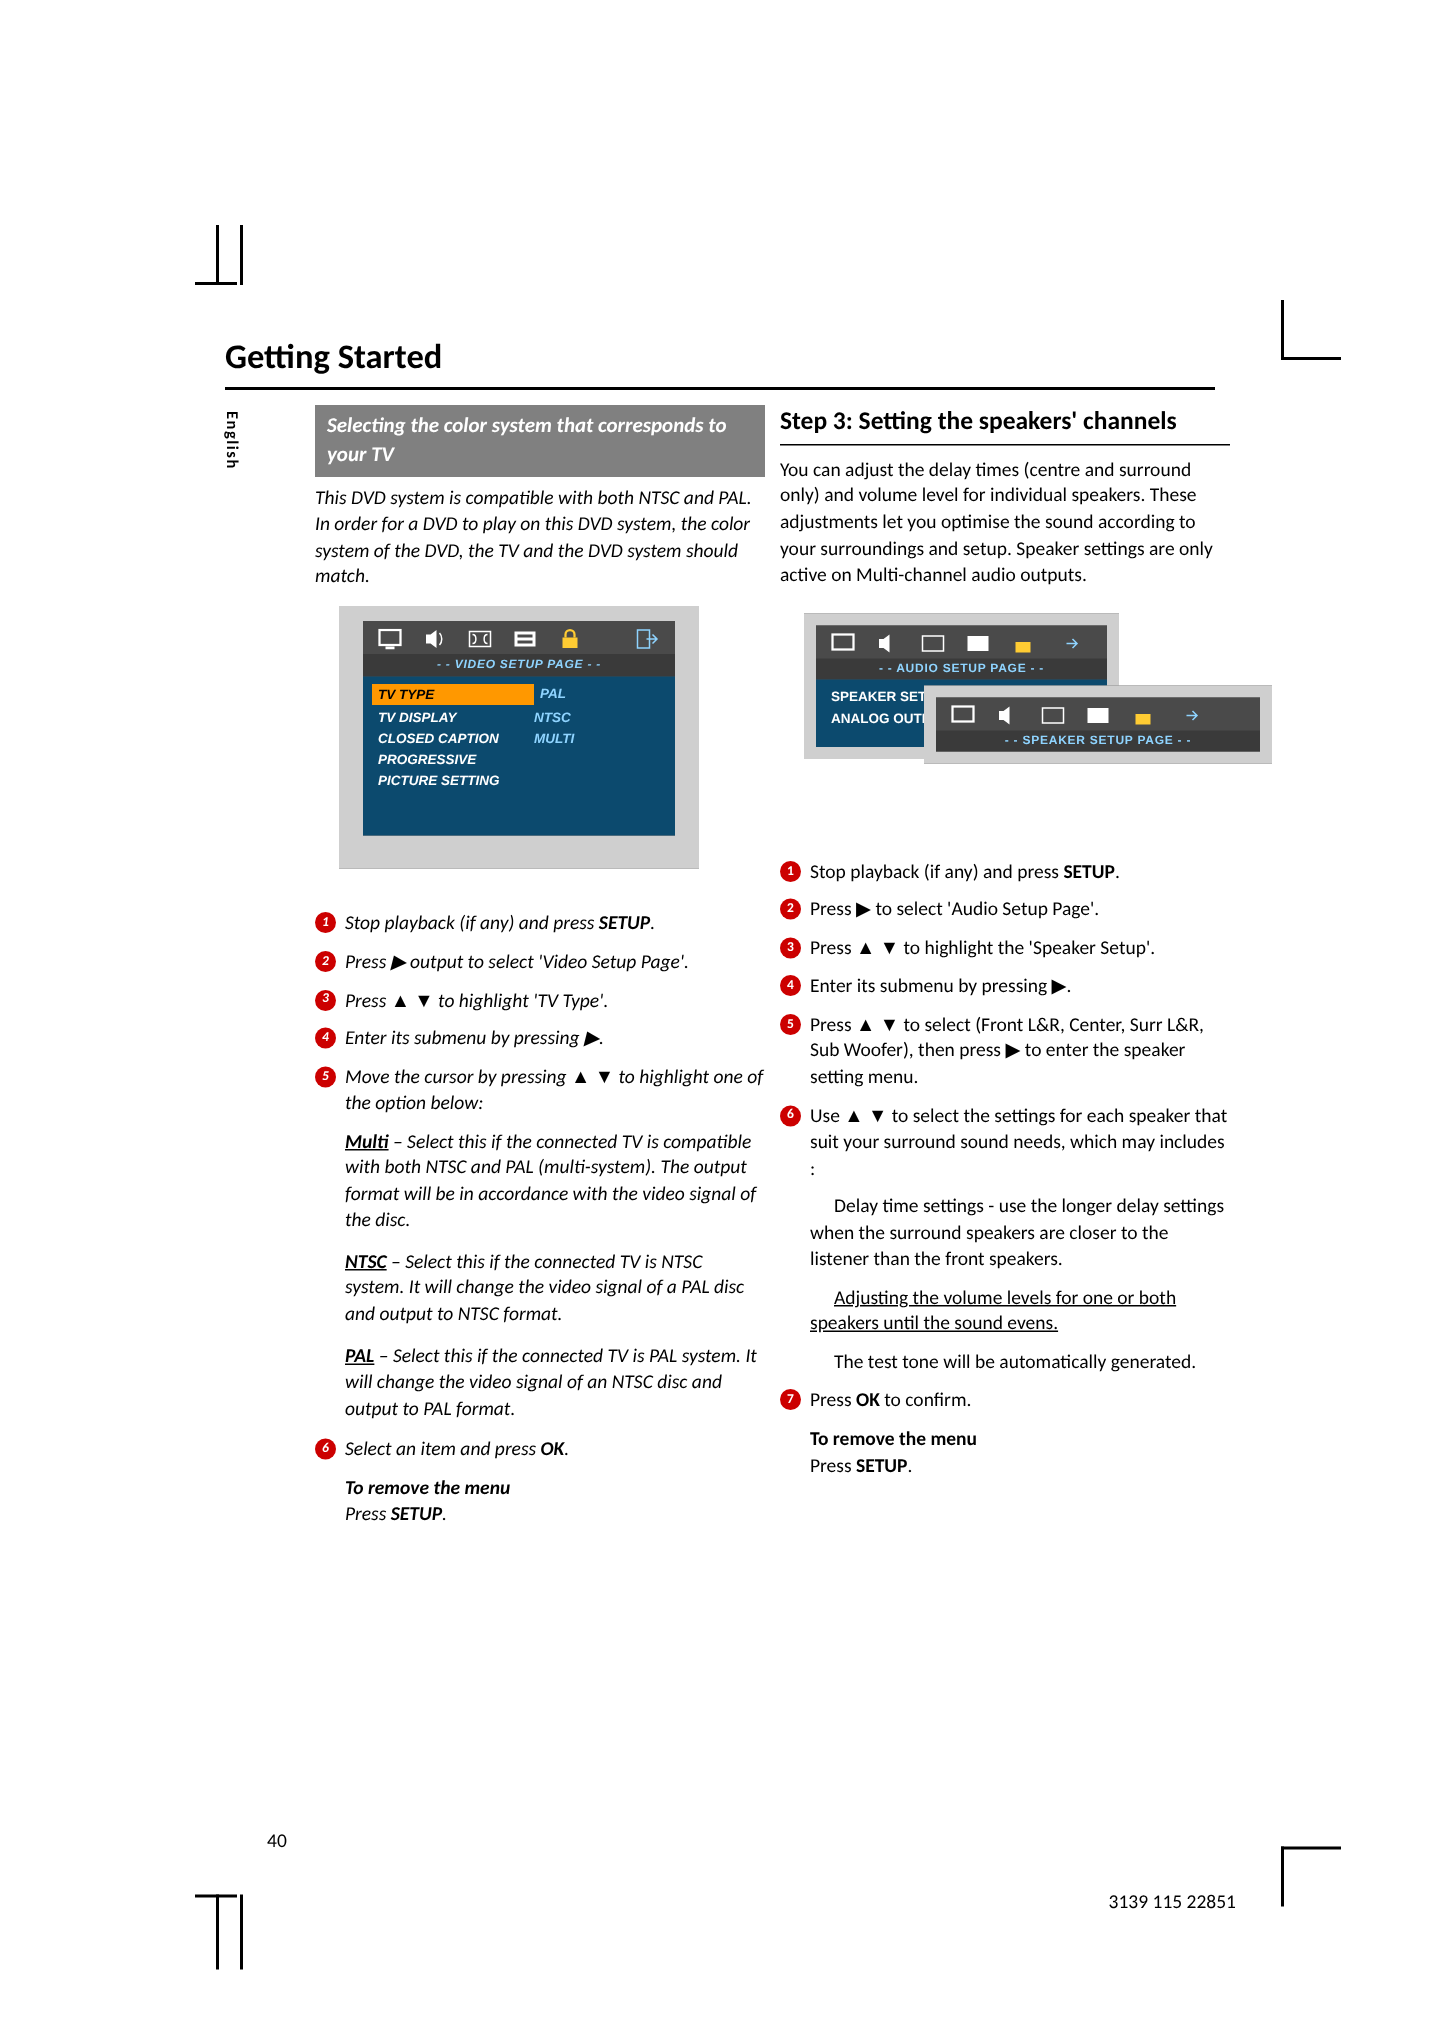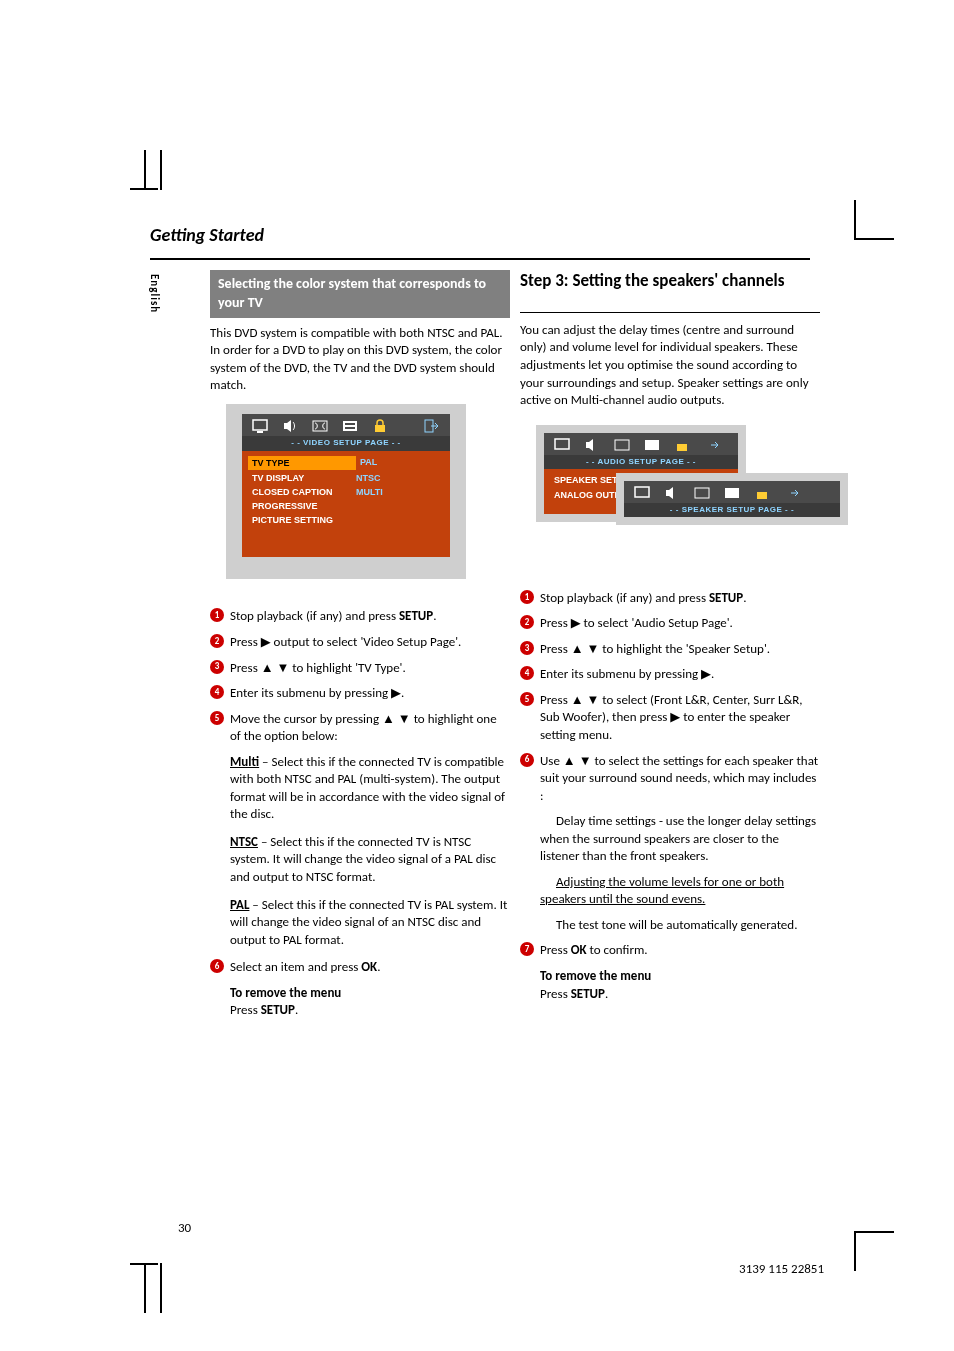--- a/index.html
+++ b/index.html
@@ -19,23 +19,22 @@
   .crop-bl::before { content:""; position:absolute; top:0; left:14px; width:2px; height:50px; background:#000;}
   .crop-bl::after { content:""; position:absolute; top:0; left:0; width:28px; height:2px; background:#000;}
   .crop-bl3 { position:absolute; bottom:38px; left:160px; width:2px; height:50px; background:#000;}
   .crop-tr { position:absolute; top:200px; right:60px; width:40px; height:40px; border-left:2px solid #000; border-bottom:2px solid #000;}
   .crop-br { position:absolute; bottom:80px; right:60px; width:40px; height:40px; border-left:2px solid #000; border-top:2px solid #000;}
 
   .page-title {
     position: absolute;
     top: 224px;
     left: 150px;
-    font-size: 18px;
-    font-weight: bold;
-    font-style: italic;
+    font-size: 23px;
+    font-weight: bold;
   }
   .title-rule {
     position: absolute;
     top: 258px;
     left: 150px;
     width: 660px;
     height: 2px;
     background: #000;
   }
   .side-tab {
@@ -47,36 +46,36 @@
     font-weight: bold;
     letter-spacing: 1px;
     padding: 4px 2px;
   }
   .col {
     position: absolute;
     width: 300px;
     font-size: 13px;
     line-height: 1.35;
   }
-  .col-left { top: 270px; left: 210px; }
+  .col-left { top: 270px; left: 210px; font-style: italic; }
   .col-right { top: 270px; left: 520px; }
 
   .section-bar {
     background: #808080;
     color: #fff;
     font-weight: bold;
     padding: 5px 8px;
     font-size: 14px;
     margin-bottom: 6px;
   }
   .step-head {
     font-size: 17px;
     font-weight: bold;
     border-bottom: 1px solid #000;
-    padding-bottom: 19px;
+    padding-bottom: 3px;
     margin-bottom: 8px;
   }
   p { margin-bottom: 10px; }
   .ind { padding-left: 20px; }
   .indent-block { padding-left: 20px; margin-bottom: 8px; }
   ol { list-style: none; padding-left: 0; }
   li { position: relative; padding-left: 20px; margin-bottom: 8px; }
   .bullet {
     position: absolute; left: 0; top: 1px;
     width: 14px; height: 14px; border-radius: 50%;
@@ -105,21 +104,21 @@
     height: 22px;
   }
   .osd-title {
     color: #8fd4ff;
     text-align: center;
     padding: 2px 0;
     letter-spacing: 0.5px;
     background: #3a3a3a;
     font-size: 8px;
   }
-  .osd-body { padding: 4px 10px 30px; background: #c2410c; position: relative; }
+  .osd-body { padding: 4px 10px 30px; background: #0c4a6e; position: relative; }
   .osd-row { display:flex; padding: 1px 0; }
   .osd-row .lab { width: 104px; }
   .osd-row .val { color: #8fd4ff; }
   .osd-row.sel { background: #ff9800; color: #000; margin-left:-4px; padding-left:4px; width: 108px; }
   .osd-row.sel .lab { color:#000; }
   .osd-wrap-small { height: 170px; position: relative; }
 
   .ic { width:16px; height:14px; display:inline-block; }
   .ic svg { width:100%; height:100%; }
 
@@ -302,14 +301,14 @@
   <div class="indent-block" style="text-indent:16px;text-decoration:underline;">Adjusting the volume levels for one or both speakers until the sound evens.</div>
   <div class="indent-block" style="text-indent:16px;">The test tone will be automatically generated.</div>
 
   <ol>
     <li><span class="bullet">7</span><span>Press </span><b>OK</b><span> to confirm.</span></li>
   </ol>
 
   <p class="ind"><b>To remove the menu</b><br><span>Press </span><b>SETUP</b><span>.</span></p>
 </div>
 
-<div class="footer-page">30</div>
+<div class="footer-page">40</div>
 <div class="footer-code">3139 115 22851</div>
 
 </body></html>

